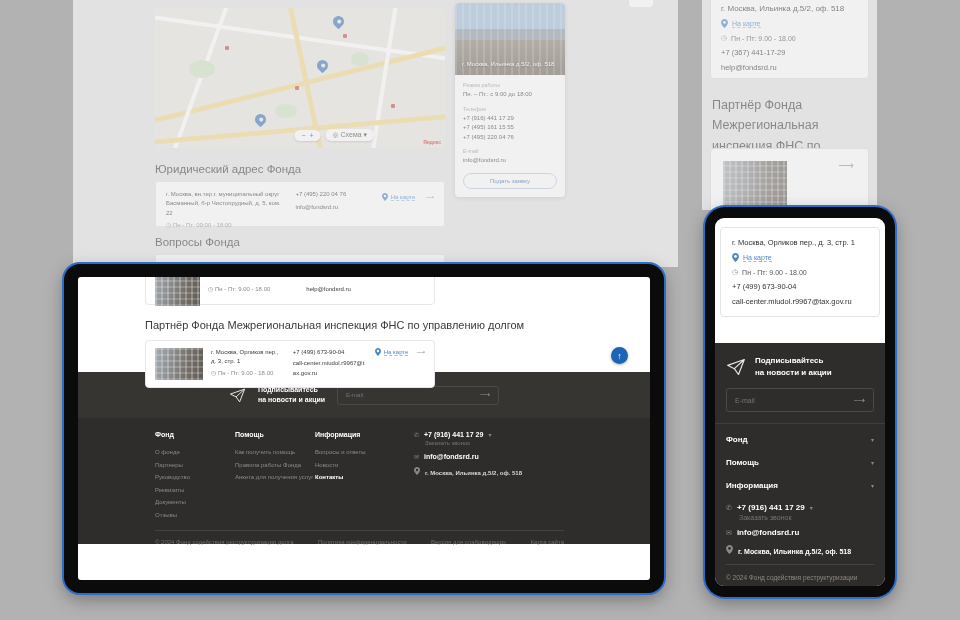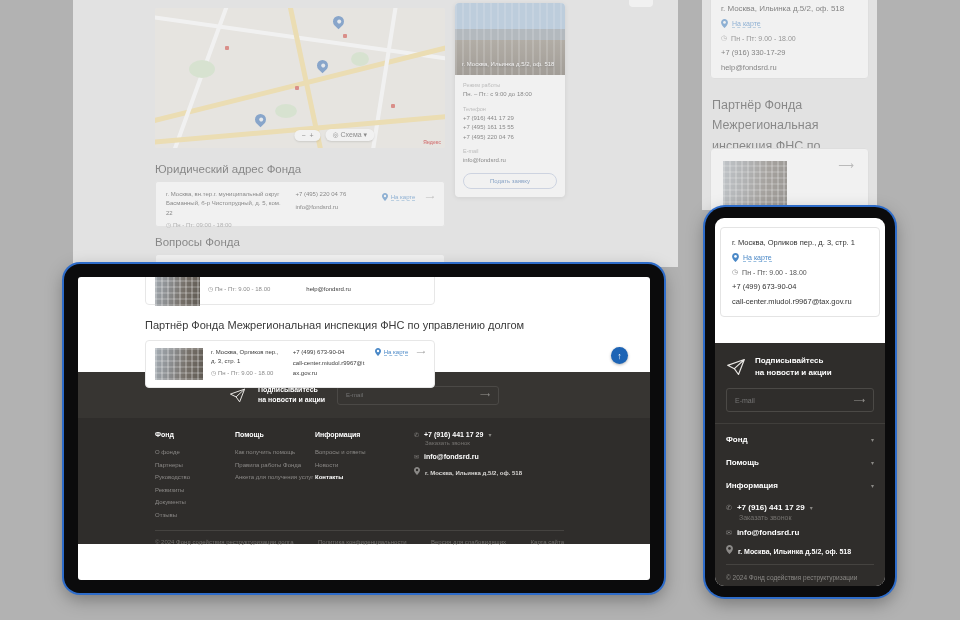--- a/index.html
+++ b/index.html
@@ -197,21 +197,21 @@
       <svg width="7" height="9" viewBox="0 0 12 16">
             <path d="M6 0C2.7 0 0 2.7 0 6c0 4.5 6 10 6 10s6-5.5 6-10C12 2.7 9.3 0 6 0z" fill="#4a88c7"></path>
             <circle cx="6" cy="6" r="2.4" fill="#fff"></circle>
           </svg>
       <span class="maplink" style="font-size:7px;">На карте</span>
     </div>
     <div class="m-row">
           <span class="glyph muted">◷</span>
           <span>Пн - Пт: 9.00 - 18.00</span>
         </div>
-    <div class="m-row" style="font-size:7.5px;color:#333;">+7 (916) 330-17-29</div>
+    <div class="m-row" style="font-size:7.5px;color:#333;">+7 (367) 441-17-29</div>
     <div class="m-row" style="font-size:7.5px;color:#333;">help@fondsrd.ru</div>
   </div>
   <div class="mt-heading">Партнёр Фонда Межрегиональная инспекция ФНС по управлению долгом</div>
   <div class="mt-card2">
     <div class="bldg" style="width:64px;height:48px;"></div>
     <div class="arr" style="position:absolute;right:14px;top:10px;font-size:11px;">⟶</div>
   </div>
  </div>
 </div>
 

